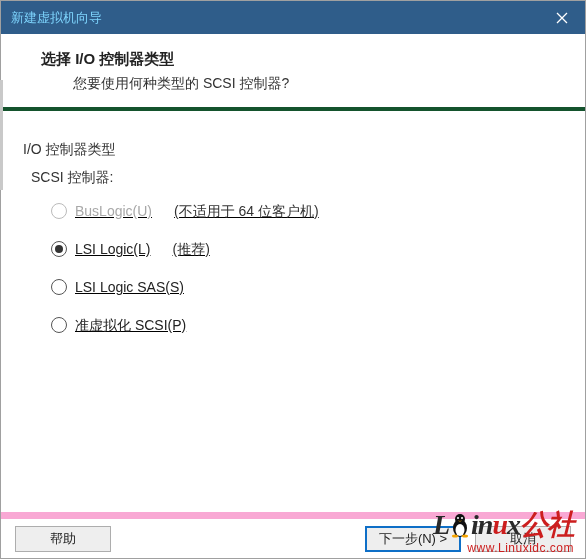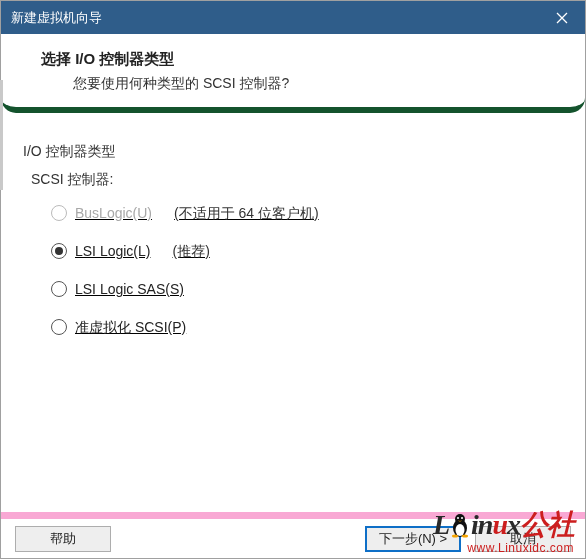--- a/index.html
+++ b/index.html
@@ -1,22 +1,22 @@
 <!DOCTYPE html>
 <html><head>
 <meta charset="utf-8">
 <style>
   * { box-sizing: border-box; margin: 0; padding: 0; }
   html, body { width: 586px; height: 559px; font-family: "Microsoft YaHei", "Segoe UI", sans-serif; background: #fff; overflow: hidden; }
   .window { width: 586px; height: 559px; border: 1px solid #a0a0a0; background: #fff; display: flex; flex-direction: column; }
-  .titlebar { height: 33px; background: #2f5d8a; color: #ffffff; display: flex; align-items: center; justify-content: space-between; padding: 0 0 0 10px; }
+  .titlebar { height: 33px; background: #2f5d8a; color: #7dd3fc; display: flex; align-items: center; justify-content: space-between; padding: 0 0 0 10px; }
   .titlebar-title { font-size: 13px; }
   .titlebar-close { width: 46px; height: 33px; display: flex; align-items: center; justify-content: center; cursor: pointer; }
   .titlebar-close svg { width: 12px; height: 12px; }
-  .header-panel { padding: 16px 4px 14px 40px; border-bottom: 6px solid #14532d; border-radius: 15px; }
+  .header-panel { padding: 16px 4px 14px 40px; border-bottom: 4px solid #14532d; }
   .header-title { font-size: 15px; font-weight: bold; color: #222; }
   .header-subtitle { font-size: 14px; color: #333; margin-top: 6px; margin-left: 32px; }
   .content { flex: 1; padding: 30px 22px 10px 22px; }
   .section-label { font-size: 14px; color: #333; margin-bottom: 10px; }
   .group-label { font-size: 14px; color: #333; margin-left: 8px; margin-bottom: 16px; }
   .radio-list { margin-left: 28px; }
   .radio-row { display: flex; margin-bottom: 18px; height: 20px; text-decoration: underline; }
   .radio { width: 16px; height: 16px; border: 1.5px solid #555; border-radius: 50%; margin-right: 8px; display: inline-flex; align-items: center; justify-content: center; flex-shrink: 0; background: #fff; }
   .radio.disabled { border-color: #bbb; }
   .radio .dot { width: 8px; height: 8px; background: #333; border-radius: 50%; display: none; }

